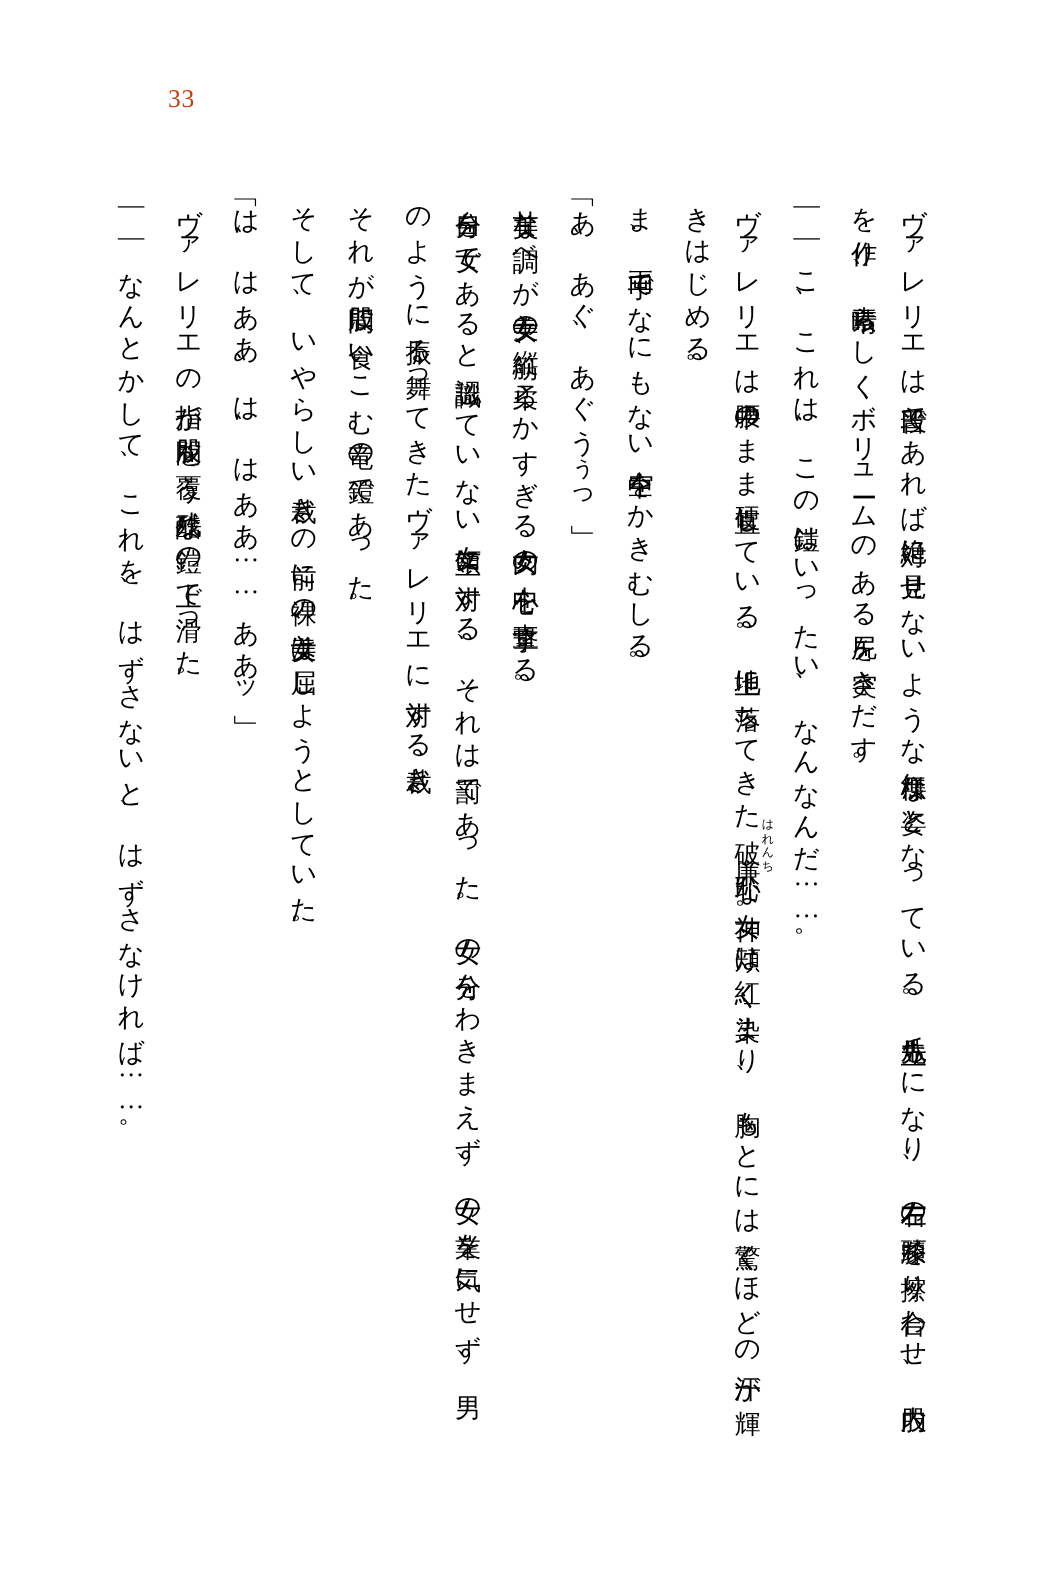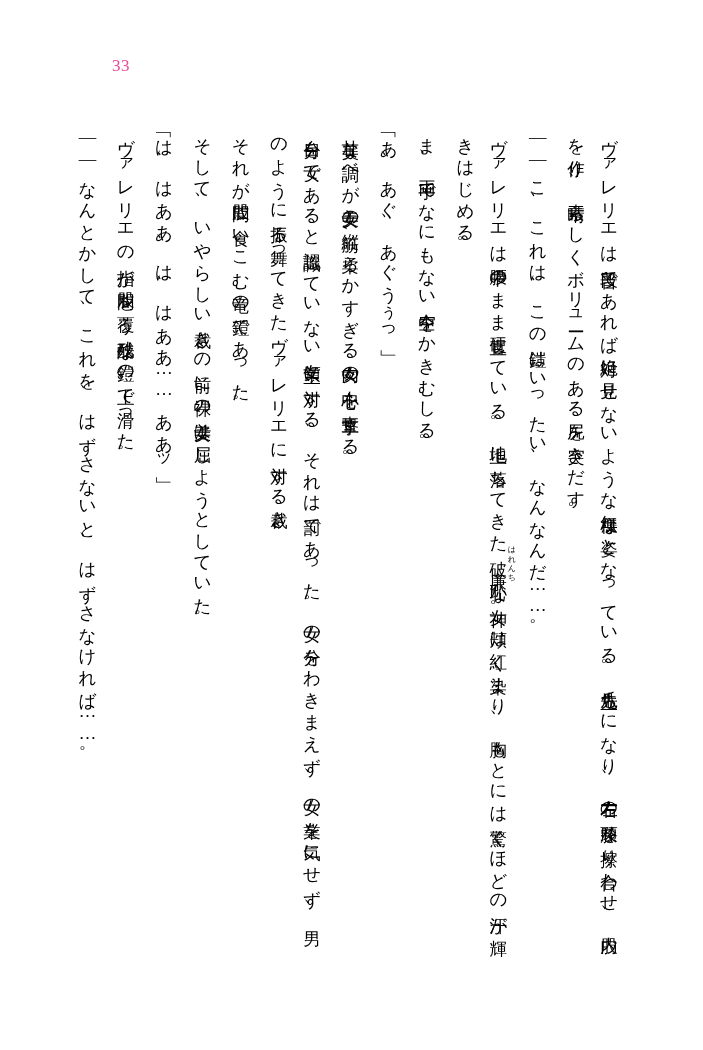--- a/index.html
+++ b/index.html
@@ -15,21 +15,21 @@
     overflow: hidden;
     font-family: "Liberation Serif", "DejaVu Serif", serif;
     color: #000000;
   }
   #page-number {
     position: absolute;
     top: 56px;
     left: 112px;
     font-size: 17px;
     font-family: "Liberation Serif", "DejaVu Serif", serif;
-    color: #ec4899;
+    color: #c2410c;
     letter-spacing: 0.5px;
   }
   #text-body {
     position: absolute;
     top: 108px;
     right: 78px;
     height: 830px;
     width: 560px;
     writing-mode: vertical-rl;
     text-orientation: upright;

